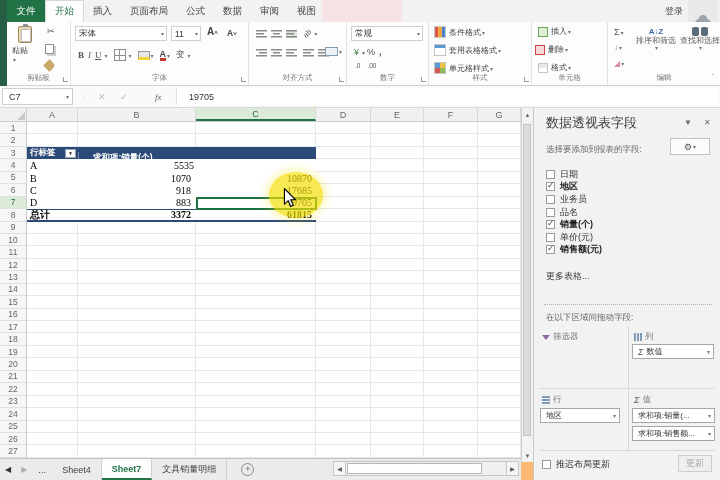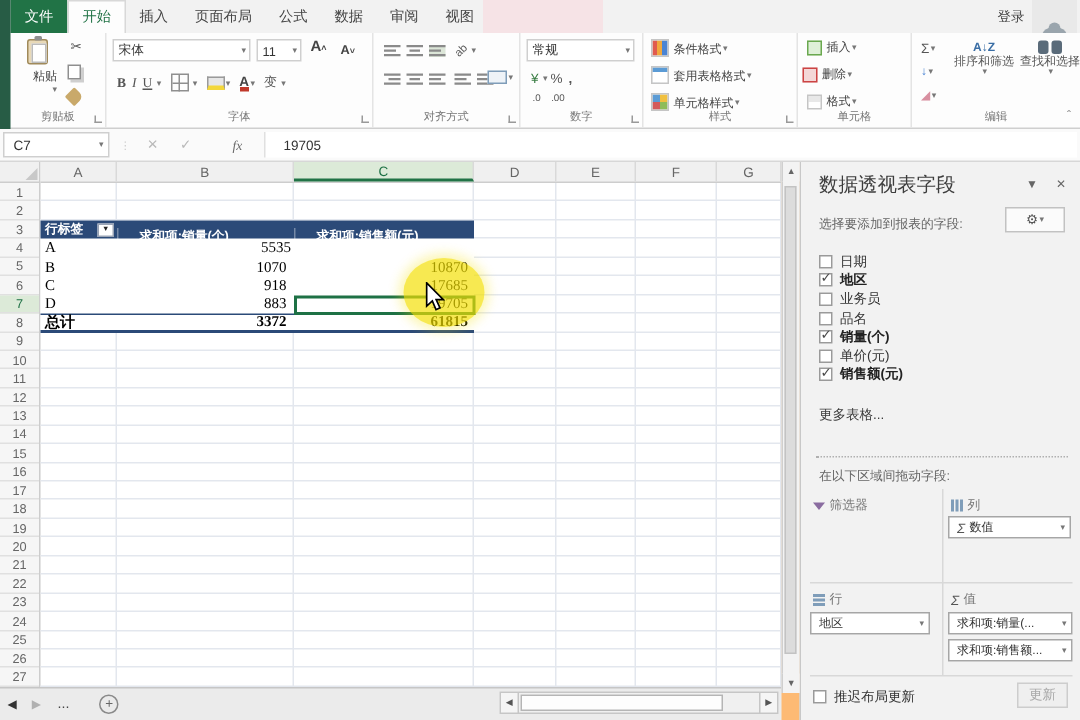--- a/index.html
+++ b/index.html
@@ -166,21 +166,21 @@
   </div>
   <div class="signin">登录</div>
   <div class="avatar">
       <div class="body"></div>
       <div class="head"></div>
     </div>
   <div class="abs edge-strip"></div>
 
   <div class="abs ribbon">
     <div class="rgroup" style="width:64px">
-      <div style="position:absolute;left:5px;top:4px;width:26px;text-align:right">
+      <div style="position:absolute;left:5px;top:4px;width:26px;text-align:left">
         <div class="clip-icon"></div>
         <div style="font-size:8px;margin-top:2px">粘贴</div>
         <div class="dd">▾</div>
       </div>
       <div style="position:absolute;left:38px;top:3px" class="mini">
           <span>✂</span>
         </div>
       <div style="position:absolute;left:38px;top:18px"><span class="copy-icon"></span></div>
       <div style="position:absolute;left:38px;top:34px"><span class="brush-icon"></span></div>
       <div class="glabel">剪贴板</div>
@@ -420,21 +420,20 @@
 
     <div class="abs pivot">
       <div class="prow head">
         <div class="pc a">
           <span>行标签</span>
           <span class="filterbtn">
               <span>▼</span>
             </span>
         </div>
         <div class="pc b">求和项:销量(个)</div>
-        <div class="pc c">求和项:销售额(元)</div>
       </div>
       <div id="pivot-body">
           <div class="prow">
             <div class="pc a">A</div>
             <div class="pc c">5535</div>
           </div>
           <div class="prow">
             <div class="pc a">B</div>
             <div class="pc b">1070</div>
             <div class="pc c">10870</div>
@@ -466,20 +465,25 @@
 
   <div class="abs vscroll"></div>
   <div class="abs varrow" style="top:108px">▲</div>
   <div class="abs vthumb"></div>
   <div class="abs varrow" style="top:449px">▼</div>
 
   <div class="abs stabbar">
     <div class="navarr">◀</div>
     <div class="navarr dis">▶</div>
     <div class="ell">...</div>
+    <div id="stab-list" style="display:flex">
+        <div class="stab">Sheet4</div>
+        <div class="stab active">Sheet7</div>
+        <div class="stab">文具销量明细</div>
+      </div>
     <div class="addsheet">+</div>
   </div>
   <div class="abs hscroll">
     <div class="hs-arrow">◀</div>
     <div class="hs-track">
         <div class="hs-thumb"></div>
       </div>
     <div class="hs-arrow">▶</div>
   </div>
 

